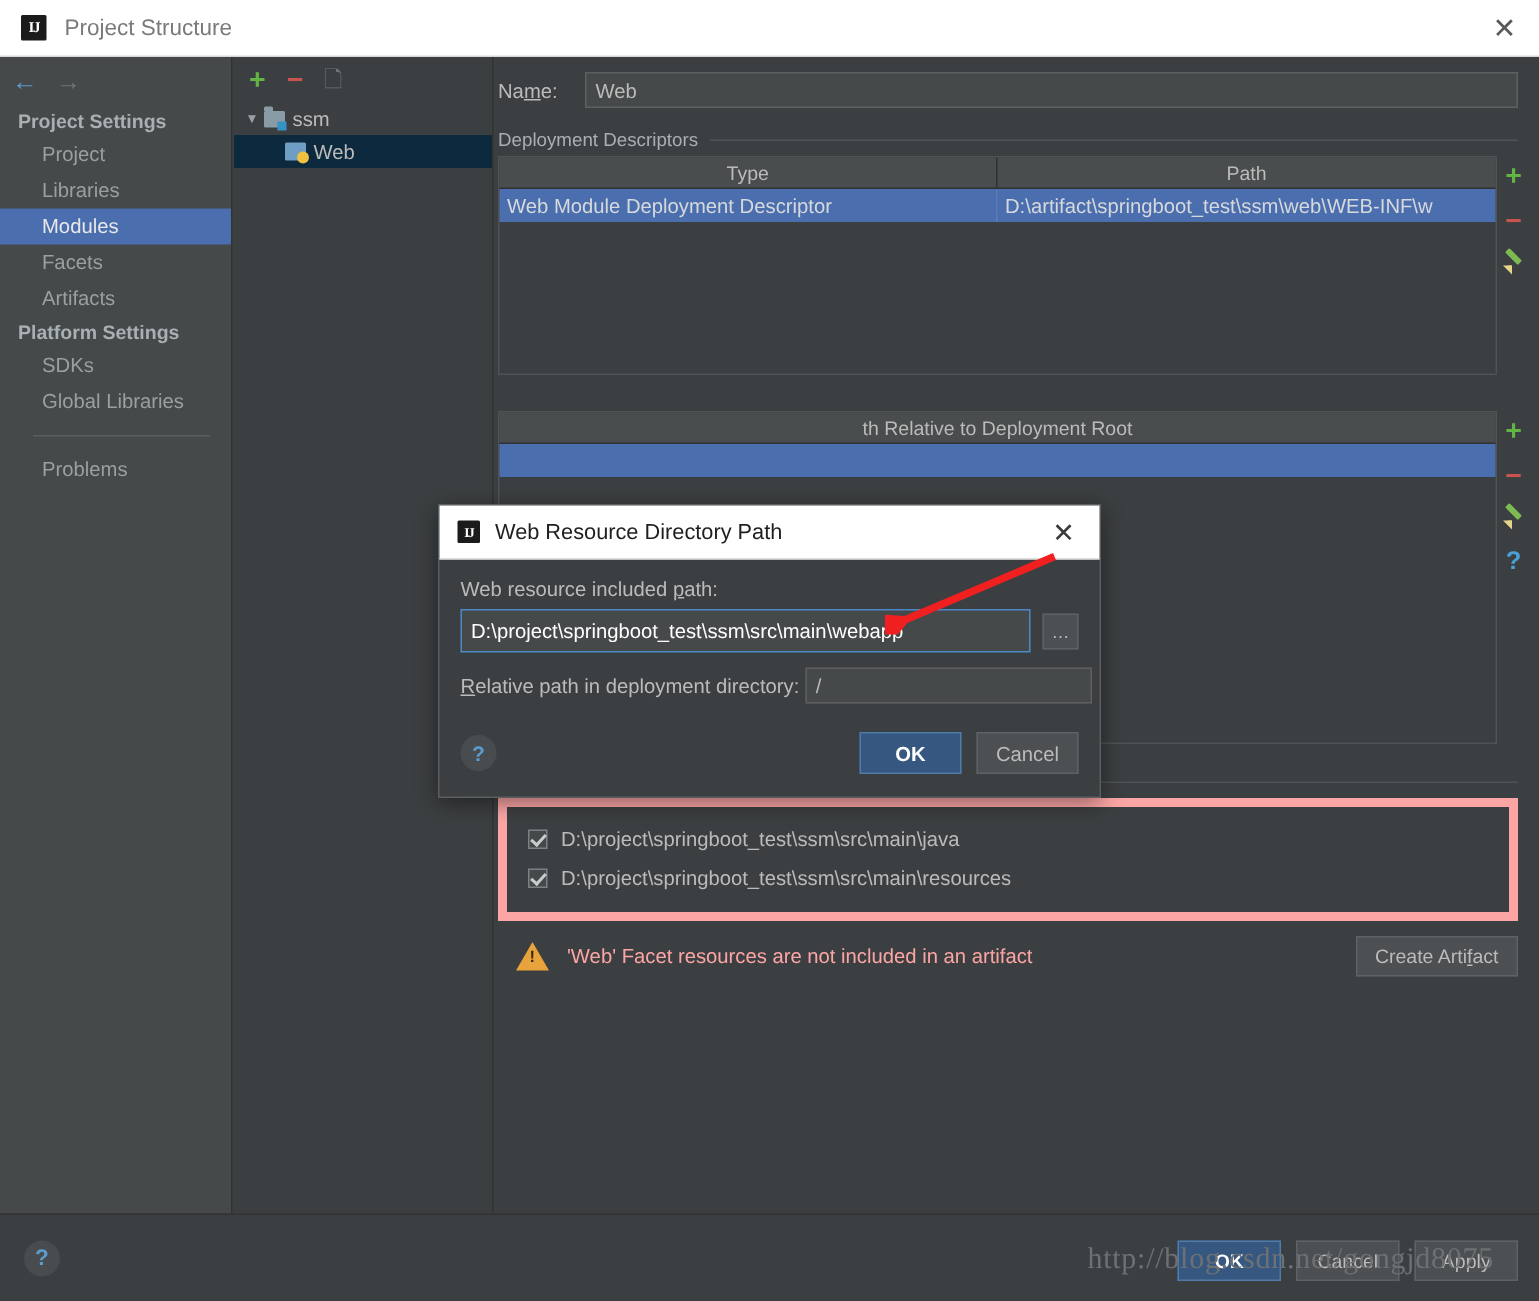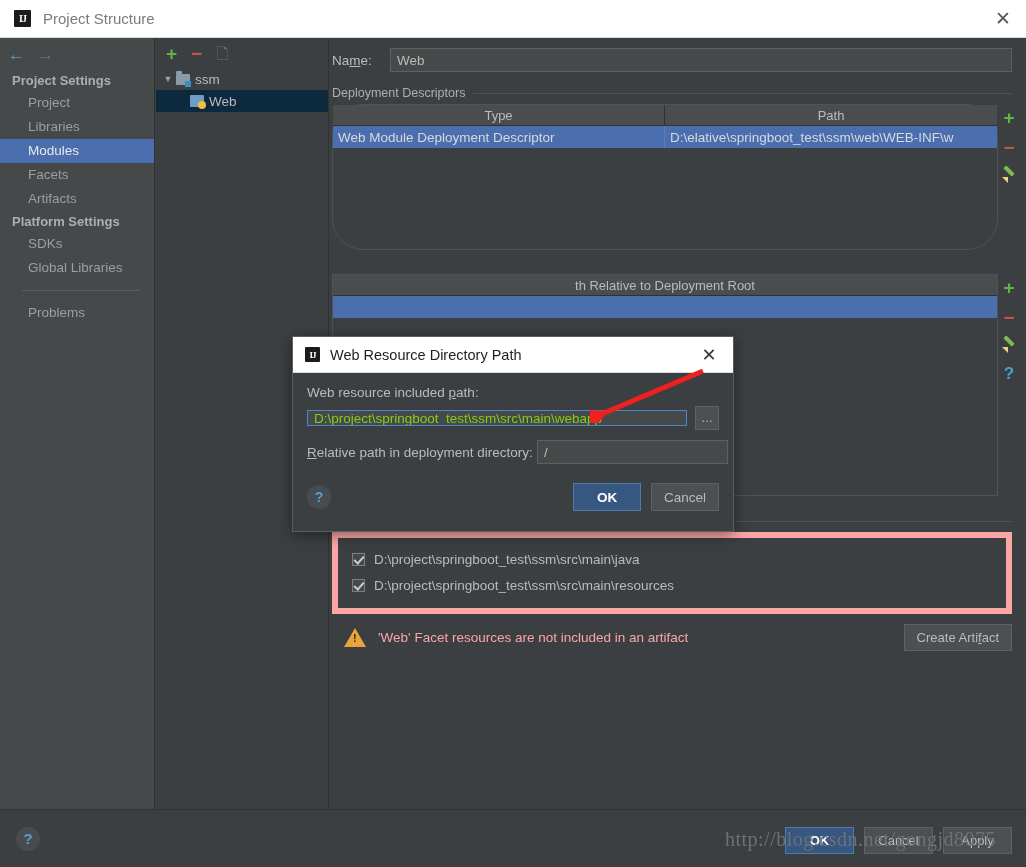--- a/index.html
+++ b/index.html
@@ -271,22 +271,22 @@
   .modal-title .mclose {
     position: absolute; right: 6px; top: 0; width: 36px; height: 35px;
     display: flex; align-items: center; justify-content: center;
     font-size: 18px; color: #3a3a3a; cursor: pointer;
   }
   .modal-body { padding: 12px 14px 0 14px; }
   .m-label { font-size: 13.5px; color: #bbbbbb; }
   .m-label u { text-decoration: underline; }
   .m-inputrow { display: flex; align-items: center; gap: 8px; margin-top: 6px; }
   .m-input {
-    flex: 1; height: 16px; background: #45494a; border: 1px solid #4a88c7;
-    color: #84cc16; font-size: 13.5px; padding: 0 6px; outline: none;
+    flex: 1; height: 29px; background: #45494a; border: 1px solid #4a88c7;
+    color: #ffffff; font-size: 13.5px; padding: 0 6px; outline: none;
     font-family: "Liberation Sans", sans-serif;
   }
   .m-browse {
     width: 24px; height: 24px; background: #4c5052; border: 1px solid #5e6264;
     color: #bbbbbb; font-size: 12px; display: flex; align-items: center;
     justify-content: center; cursor: pointer; line-height: 6px;
   }
   .m-row2 { display: flex; align-items: center; gap: 4px; margin-top: 10px; }
   .m-row2 .m-label { white-space: nowrap; }
   .m-input2 {
@@ -373,28 +373,28 @@
     <div class="name-row">
       <span class="name-label"><span>Na</span><u>m</u><span>e:</span></span>
       <input class="name-input" value="Web" style="">
     </div>
 
     <div class="section">
       <div class="section-title">
         <span>Deployment Descriptors</span>
         <span class="line"></span>
       </div>
-      <div class="tablebox" style="height:146px; margin-right:28px;border-radius:31px;">
+      <div class="tablebox" style="height:146px; margin-right:28px;">
         <div class="thead">
           <div class="th type">Type</div>
           <div class="th path">Path</div>
         </div>
         <div class="trow selected">
           <div class="td type">Web Module Deployment Descriptor</div>
-          <div class="td path">D:\elative\springboot_test\ssm\web\WEB-INF\w</div>
+          <div class="td path">D:\artifact\springboot_test\ssm\web\WEB-INF\w</div>
         </div>
         <div class="sidebtns">
           <span class="sb plus">+</span>
           <span class="sb minus">−</span>
           <span class="sb pencil"><span class="pencil-glyph"></span></span>
         </div>
       </div>
     </div>
 
     <div class="section" style="margin-top:24px;">

